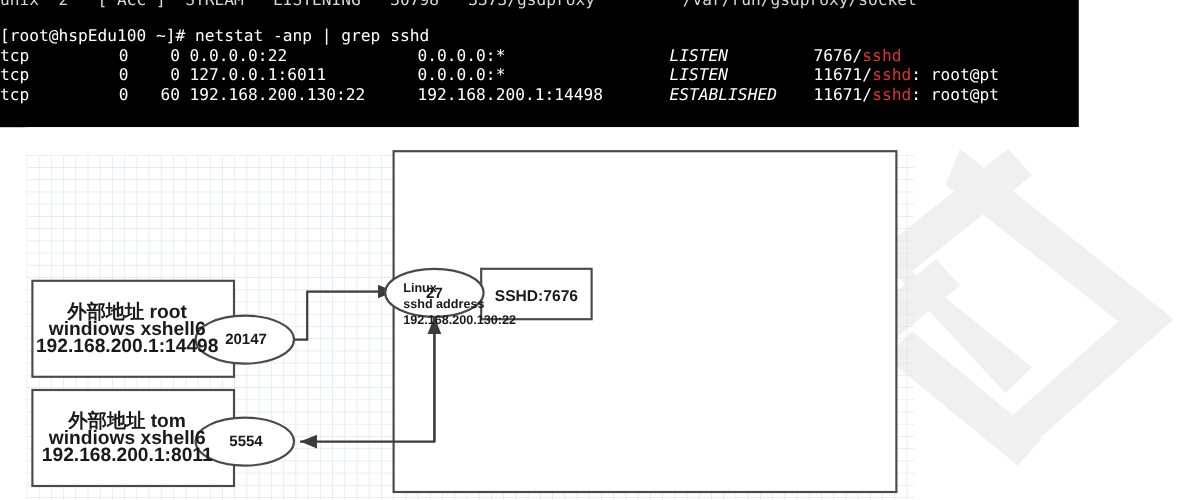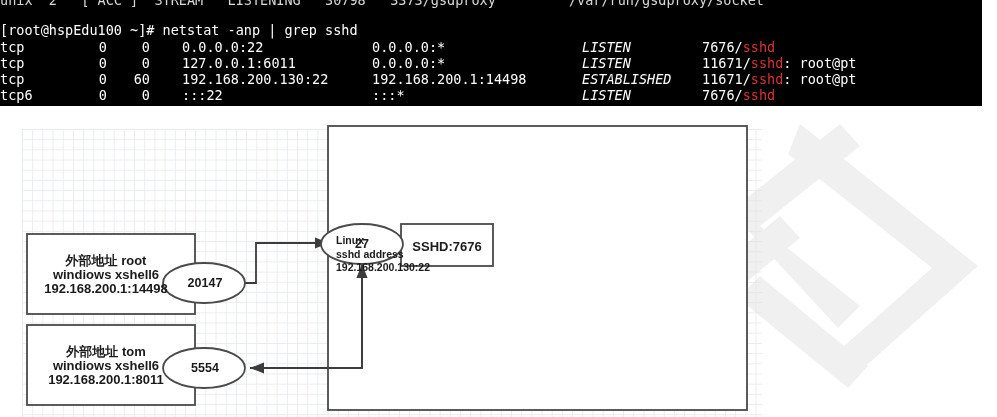--- a/index.html
+++ b/index.html
@@ -1,45 +1,45 @@
 <!DOCTYPE html>
 <html><head>
 <meta charset="utf-8">
 <style>
   html,body{margin:0;padding:0;background:#ffffff;}
   body{width:997px;height:417px;overflow:hidden;font-family:"Liberation Sans",sans-serif;}
   #root{position:relative;width:997px;height:417px;background:#ffffff;}
 
   
-  .terminal{position:absolute;left:0;top:0;width:982px;height:106px;background:#000000;overflow:hidden;}
+  .terminal{position:absolute;left:0;top:0;width:899px;height:106px;background:#000000;overflow:hidden;}
   .term-line{position:absolute;left:0;white-space:pre;font-family:"DejaVu Sans Mono","Liberation Mono",monospace;
              font-size:13.5px;line-height:16px;color:#ffffff;letter-spacing:0px;}
   .term-line.clip-top{top:-8px;color:#d8d8d8;}
   .c-red{color:#e03131;}
   .term-col-a{display:inline-block;width:72px;}
   .term-col-c{display:inline-block;width:35px;text-align:right;padding-right:8px;}
-  .term-col-d{display:inline-block;width:190px;margin-left:24px;}
+  .term-col-d{display:inline-block;width:190px;}
   .term-col-e{display:inline-block;width:210px;}
   .term-col-f{display:inline-block;width:120px;font-style:italic;}
 
   
   .diagram{position:absolute;left:0;top:106px;width:997px;height:311px;background:#ffffff;border-radius:25px;}
   .grid{position:absolute;left:22px;top:23px;width:740px;height:288px;
         background-image:
           linear-gradient(to right,#e9ecef 1px,transparent 1px),
           linear-gradient(to bottom,#e9ecef 1px,transparent 1px);
         background-size:10.2px 10.2px;}
   .watermark-diag{position:absolute;left:610px;top:10px;width:380px;height:300px;opacity:.55;pointer-events:none;}
   .watermark-url{position:absolute;left:742px;top:388px;font-size:13px;color:#d9d9d9;
                  font-family:"Liberation Sans",sans-serif;white-space:nowrap;letter-spacing:.2px;}
 
   .svg-layer{position:absolute;left:0;top:0;width:997px;height:311px;}
 
   .node-label{position:absolute;text-align:center;font-family:"Liberation Sans",sans-serif;
-              color:#1a1a1a;font-weight:bold;white-space:pre;line-height:14px;font-size:13px;}
+              color:#1a1a1a;font-weight:bold;white-space:pre;line-height:14px;font-size:16px;}
   .ell-label{position:absolute;text-align:center;font-weight:bold;color:#1a1a1a;font-size:12.5px;
              font-family:"Liberation Sans",sans-serif;}
   .linux-label{position:absolute;left:336px;top:128px;font-weight:bold;color:#1a1a1a;font-size:10.5px;
                line-height:13.5px;white-space:pre;}
   .sshd-label{position:absolute;text-align:center;font-weight:bold;color:#1a1a1a;font-size:13px;}
 </style>
 </head>
 <body>
 
 <div id="root">
@@ -47,21 +47,20 @@
   <div class="terminal">
     <div class="term-line clip-top">unix  2   [ ACC ]  STREAM   LISTENING   30798   3373/gsdproxy         /var/run/gsdproxy/socket</div>
     <div class="term-line" style="top:22px;">[root@hspEdu100 ~]# netstat -anp | grep sshd</div>
 
     <div class="term-line" style="top:39px;"><span class="term-col-a">tcp</span><span class="term-col-c">0</span><span class="term-col-c">0</span><span class="term-col-d">0.0.0.0:22</span><span class="term-col-e">0.0.0.0:*</span><span class="term-col-f">LISTEN</span><span>7676/</span><span class="c-red">sshd</span><span></span></div>
 
     <div class="term-line" style="top:55px;"><span class="term-col-a">tcp</span><span class="term-col-c">0</span><span class="term-col-c">0</span><span class="term-col-d">127.0.0.1:6011</span><span class="term-col-e">0.0.0.0:*</span><span class="term-col-f">LISTEN</span><span>11671/</span><span class="c-red">sshd</span><span>: root@pt</span></div>
 
     <div class="term-line" style="top:71px;"><span class="term-col-a">tcp</span><span class="term-col-c">0</span><span class="term-col-c">60</span><span class="term-col-d">192.168.200.130:22</span><span class="term-col-e">192.168.200.1:14498</span><span class="term-col-f">ESTABLISHED</span><span>11671/</span><span class="c-red">sshd</span><span>: root@pt</span></div>
 
-    <div class="term-line" style="top:87px;"><span class="term-col-a">tcp6</span><span class="term-col-c">0</span><span class="term-col-c">0</span><span class="term-col-d">:::22</span><span class="term-col-e">:::*</span><span class="term-col-f">LISTEN</span><span>7676/</span><span class="c-red">sshd</span><span></span></div>
   </div>
 
   <div class="diagram">
 
     <div class="grid"></div>
 
     <svg class="watermark-diag" viewBox="0 0 380 300">
       <g fill="#e4e4e4">
         <path d="M190 8 L368 150 L250 255 L232 232 L322 152 L178 38 Z"></path>
         <path d="M120 95 L230 8 L250 30 L150 110 L250 190 L228 212 Z"></path>

